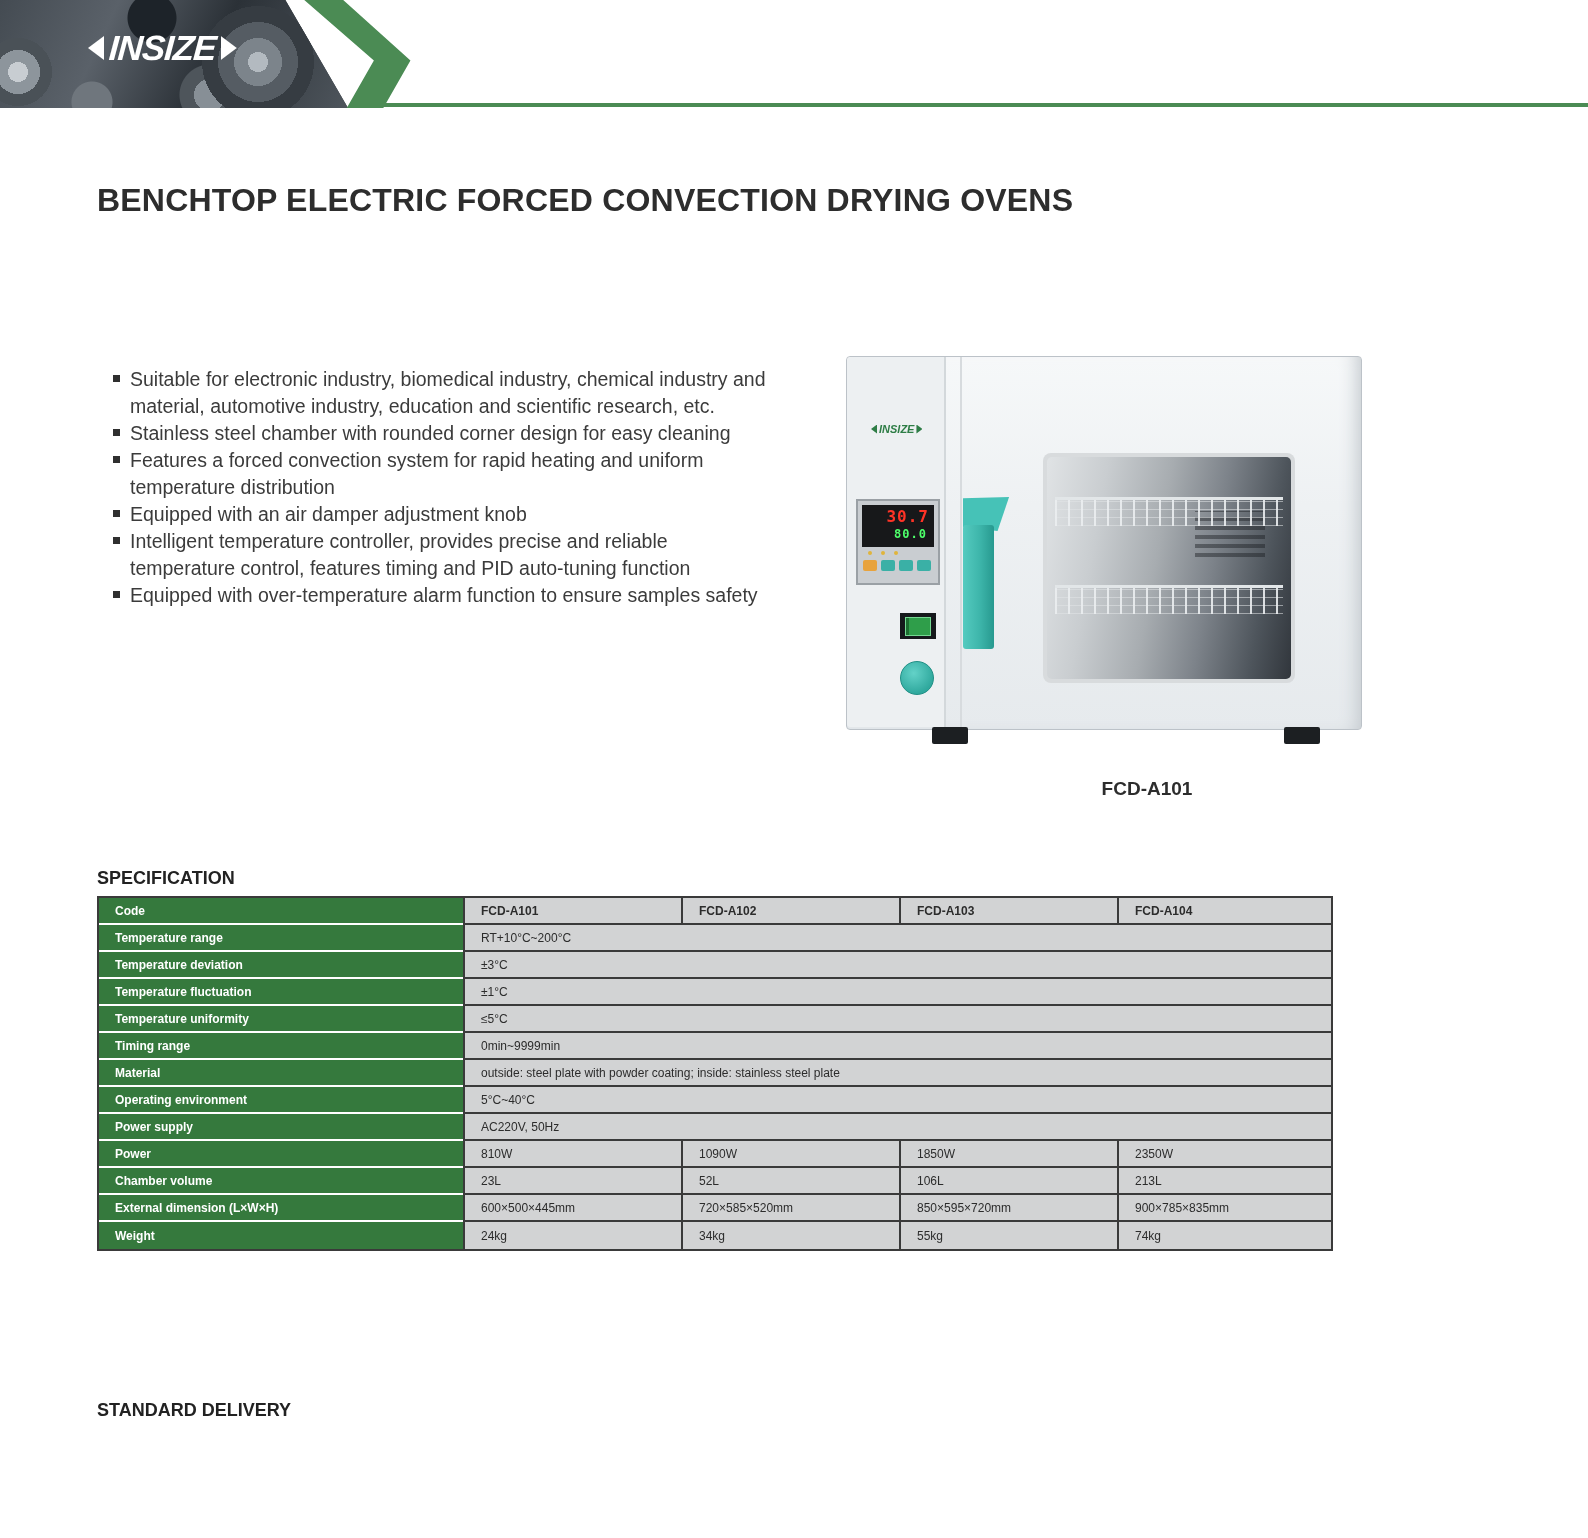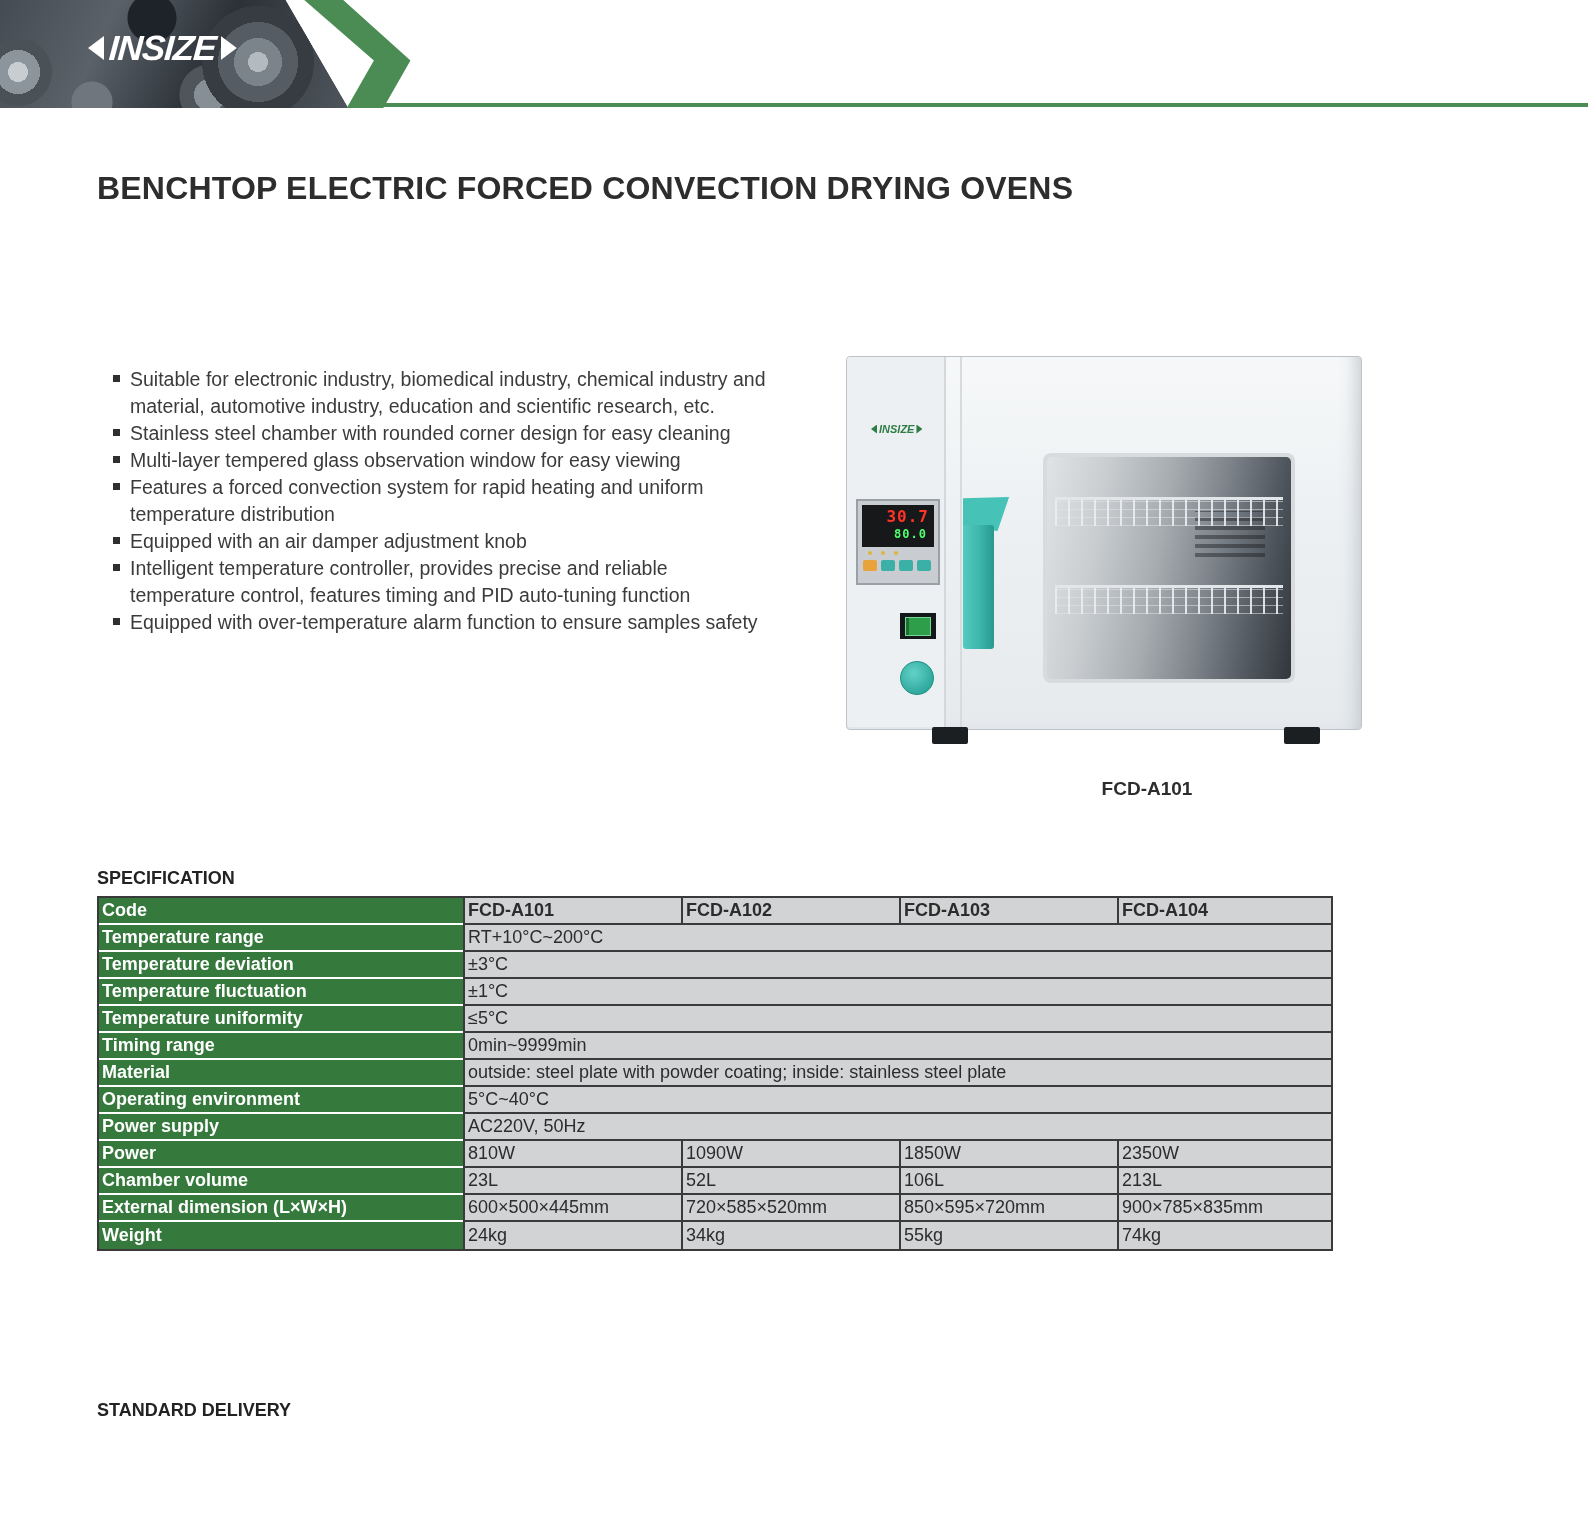--- a/index.html
+++ b/index.html
@@ -20,21 +20,21 @@
   .hdr-logo{position:absolute;left:88px;top:28px;display:flex;align-items:center;gap:5px;}
   .hdr-logo .tri{width:16px;height:24px;background:#fff;}
   .tri-l{clip-path:polygon(100% 0,100% 100%,0 50%);}
   .tri-r{clip-path:polygon(0 0,0 100%,100% 50%);}
   .hdr-logo .word{color:#fff;font-style:italic;font-weight:bold;font-size:35px;letter-spacing:-1px;transform:skewX(-4deg);}
   .hdr-chevron{position:absolute;left:296px;top:0;width:118px;height:108px;background:#4b8b54;
     clip-path:polygon(7% 0,40% 0,97% 56%,74% 100%,43% 100%,66% 56%);}
   .hdr-line{position:absolute;left:372px;top:103px;width:1216px;height:4px;background:#4b8b54;}
 
   
-  .page-title{position:absolute;left:97px;top:170px;width:1050px;font-size:32px;font-weight:bold;color:#2d2d2d;letter-spacing:0.2px;white-space:nowrap;}
+  .page-title{position:absolute;left:97px;top:182px;width:1050px;font-size:32px;font-weight:bold;color:#2d2d2d;letter-spacing:0.2px;white-space:nowrap;}
   .features{position:absolute;left:97px;top:350px;width:665px;margin:16px;padding:0;list-style:none;}
   .features li{position:relative;padding-left:17px;font-size:19.5px;line-height:27px;color:#3b3b3b;}
   .features li::before{content:"";position:absolute;left:0;top:9px;width:7px;height:7px;background:#2f2f2f;}
 
   
   .product{position:absolute;left:828px;top:340px;width:560px;height:480px;}
   .oven-body{position:absolute;left:18px;top:16px;width:514px;height:372px;border:1px solid #bcc2c8;border-radius:4px;
     background:linear-gradient(180deg,#f6f8f9 0%,#eef1f3 40%,#e6eaed 100%);
     box-shadow:inset -14px 0 18px -10px #c3c9ce, inset 0 10px 10px -8px #ffffff;}
   .panel{position:absolute;left:0;top:0;width:97px;height:370px;background:#edf0f2;border-right:2px solid #d3d8db;border-radius:4px 0 0 4px;}
@@ -74,21 +74,21 @@
   .foot-l{left:104px;} .foot-r{left:456px;}
   .product-caption{position:absolute;left:0;top:438px;width:560px;padding-left:78px;box-sizing:border-box;
     text-align:center;font-size:19px;font-weight:bold;color:#2d2d2d;}
 
   
   .sec-heading{position:absolute;left:97px;font-size:18px;font-weight:bold;color:#222;}
   .spec-heading{top:868px;} .del-heading{top:1400px;}
   .tbl-wrap{position:absolute;left:97px;border:2px solid #3a3a3a;}
   .spec-wrap{top:896px;} .del-wrap{top:1426px;}
   table.spec{border-collapse:separate;border-spacing:0;table-layout:fixed;}
-  table.spec td{height:27px;box-sizing:border-box;padding:0 3px;font-size:18px;vertical-align:middle;overflow:hidden;white-space:nowrap;margin-top:6px;}
+  table.spec td{height:27px;box-sizing:border-box;padding:0 16px;font-size:12px;vertical-align:middle;overflow:hidden;white-space:nowrap;margin-top:6px;}
   td.lbl{background:#35793d;color:#ffffff;font-weight:bold;border-bottom:2px solid #ffffff;padding-left:13px;}
   td.val{background:#d2d3d4;color:#2c2c2c;border-left:2px solid #3a3a3a;border-bottom:2px solid #3a3a3a;}
   td.val.code{font-weight:bold;}
   tr:last-child td{border-bottom:none;}
 </style>
 </head>
 <body>
 
 <div id="canvas">
 
@@ -100,21 +100,20 @@
     </div>
   </div>
   <div class="hdr-chevron"></div>
   <div class="hdr-line"></div>
 
   <div class="page-title">BENCHTOP ELECTRIC FORCED CONVECTION DRYING OVENS</div>
 
   <ul class="features">
     <li>Suitable for electronic industry, biomedical industry, chemical industry and material, automotive industry, education and scientific research, etc.</li>
     <li>Stainless steel chamber with rounded corner design for easy cleaning</li>
-    <li>Multi-layer tempered glass observation window for easy viewing</li>
     <li>Features a forced convection system for rapid heating and uniform temperature distribution</li>
     <li>Equipped with an air damper adjustment knob</li>
     <li>Intelligent temperature controller, provides precise and reliable temperature control, features timing and PID auto-tuning function</li>
     <li>Equipped with over-temperature alarm function to ensure samples safety</li>
   </ul>
 
   <div class="product">
     <div class="oven-body">
       <div class="panel">
         <div class="oven-logo">

